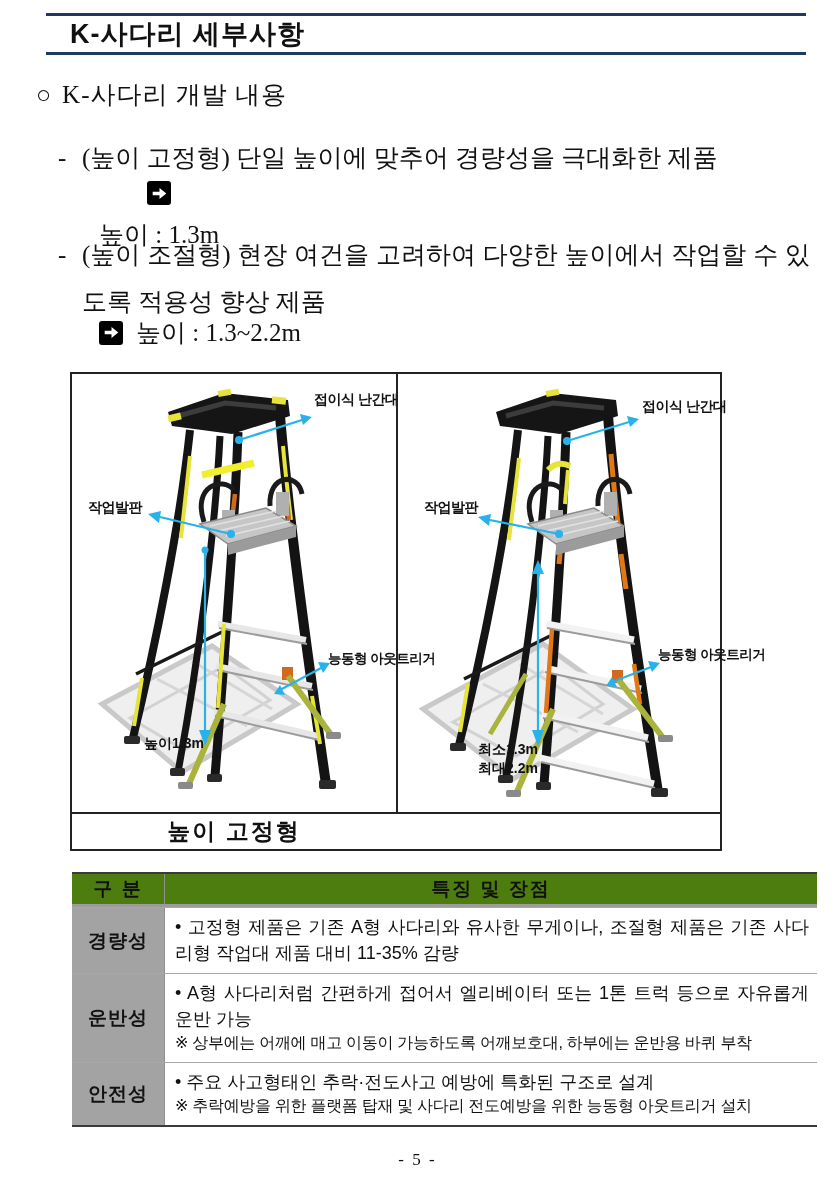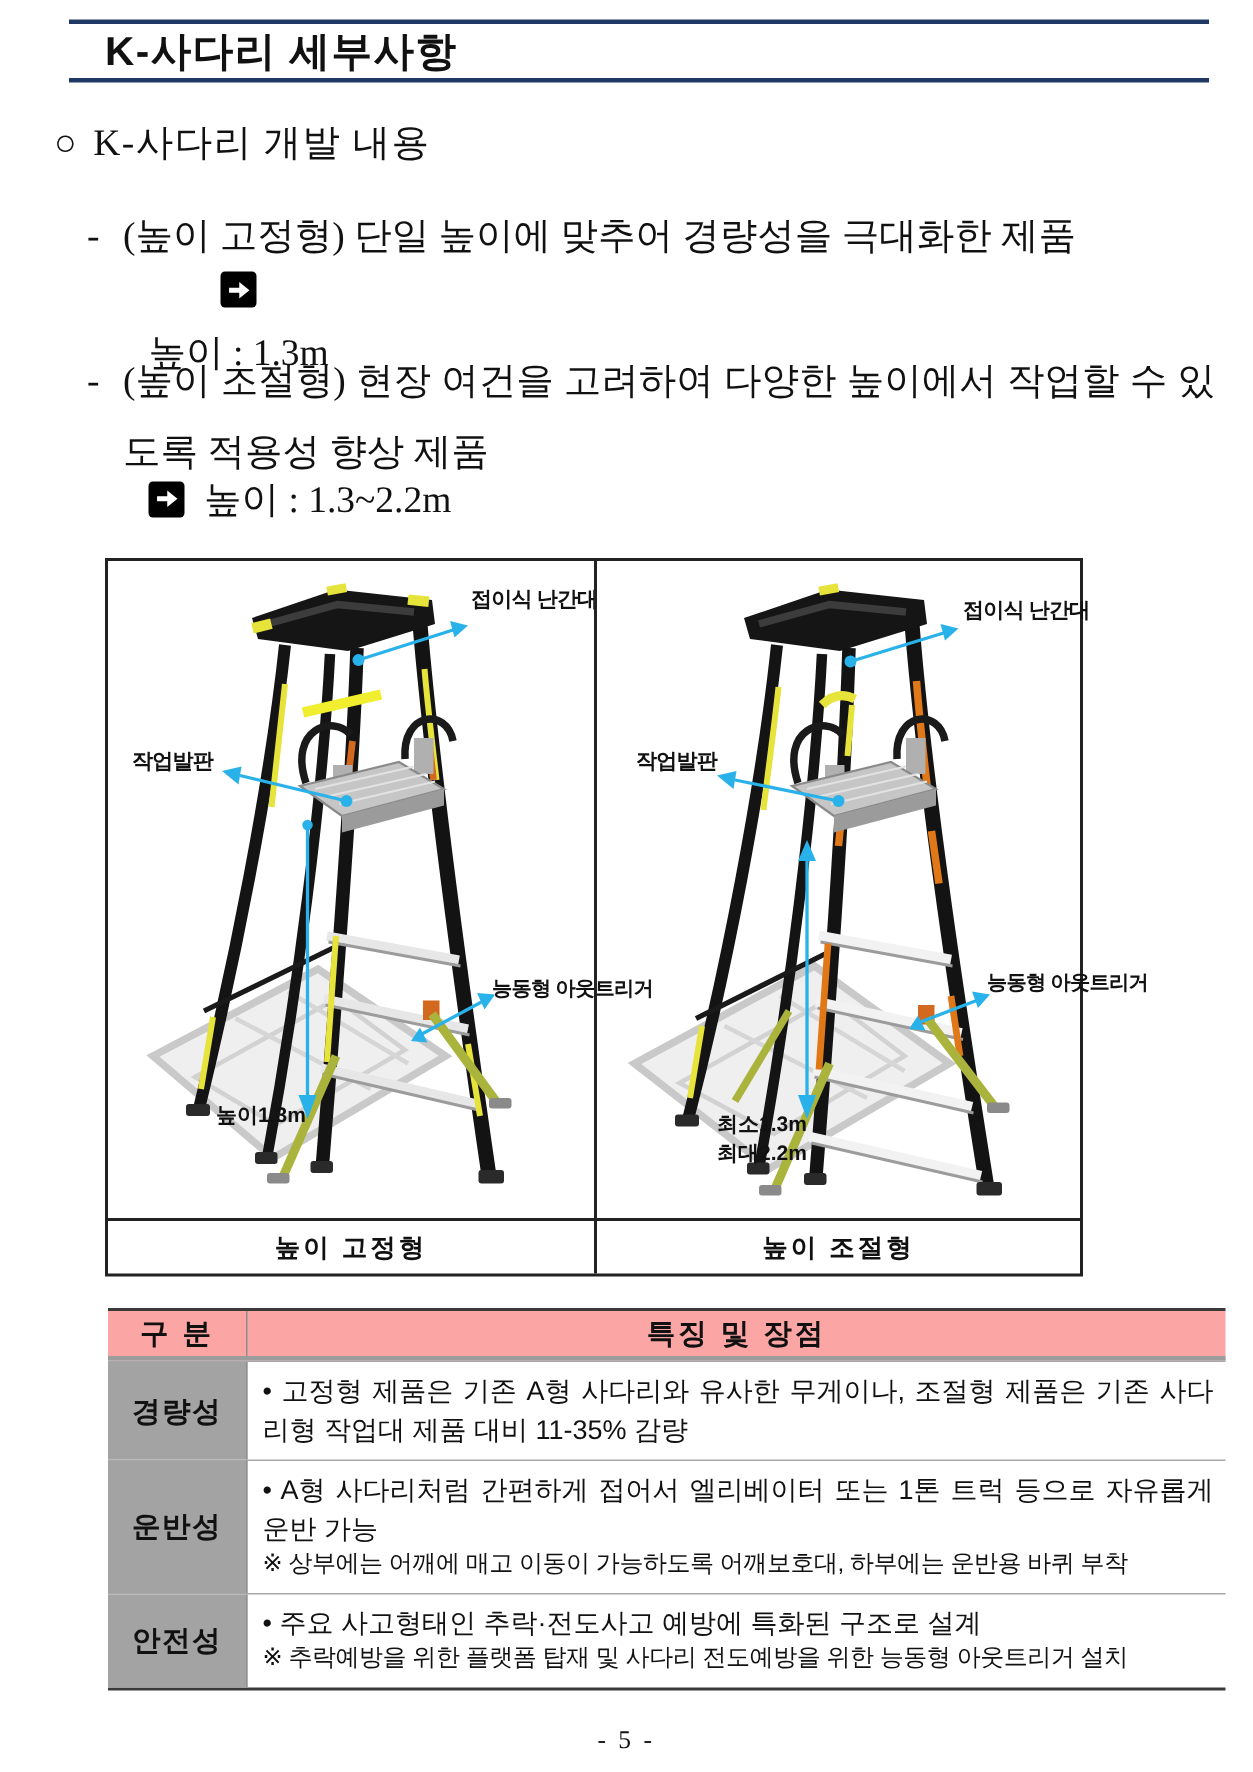--- a/index.html
+++ b/index.html
@@ -44,29 +44,29 @@
                 border:2px solid #222; display:flex; flex-direction:column; }
   .figure-panels { flex:1; display:flex; }
   .panel { position:relative; width:50%; height:438px; }
   .panel + .panel { border-left:2px solid #222; }
   .fig-label { position:absolute; font-weight:bold; font-size:14px; letter-spacing:-0.5px;
                white-space:nowrap; color:#111; }
   .fig-label.small { font-size:13.5px; }
   .height-label { position:absolute; font-weight:bold; font-size:14px; line-height:1.35; white-space:nowrap; }
   .caption-row { height:39px; border-top:2px solid #222; display:flex; }
   .caption-cell { width:50%; display:flex; align-items:center; justify-content:center;
-                  font-size:17px; font-weight:bold; letter-spacing:2px; }
+                  font-size:23px; font-weight:bold; letter-spacing:2px; }
   .caption-cell + .caption-cell { border-left:2px solid #222; }
   svg.ladder { position:absolute; left:0; top:0; }
 
   
   .spec-table { position:absolute; left:72px; top:872px; width:745px;
                 border-top:2.5px solid #3a3a3a; border-bottom:2.5px solid #3a3a3a; }
   .t-row { display:grid; grid-template-columns:93px 1fr; }
-  .t-head { background:#fca5a5; border-bottom:3px solid #9c9c9c; }
+  .t-head { background:#4d7c0f; border-bottom:3px solid #9c9c9c; }
   .t-head .cell { display:flex; align-items:center; justify-content:center;
                   font-weight:bold; font-size:19px; height:30px; letter-spacing:2px; }
   .t-body-row { border-top:1.5px solid #a8a8a8; }
   .t-body-row:first-of-type { border-top:none; }
   .cat-cell { background:#a3a3a3; display:flex; align-items:center; justify-content:center;
               font-weight:bold; font-size:19px; letter-spacing:1px; border-right:1.5px solid #909090; }
   .t-head .cell:first-child { border-right:1.5px solid #909090; }
   .content-cell { padding:7px 8px 7px 10px; font-size:18px; line-height:1.42; text-align:justify; }
   .content-cell .note { font-size:16px; letter-spacing:-0.3px; }
 
@@ -272,21 +272,20 @@
       <div class="fig-label small" style="left:260px; top:272px;">능동형 아웃트리거</div>
       <div class="height-label" style="left:80px; top:366px;">
         <div>최소1.3m</div>
         <div>최대2.2m</div>
       </div>
     </div>
   </div>
 
   <div class="caption-row">
     <div class="caption-cell">높이 고정형</div>
-    <div class="caption-cell">높이 조절형</div>
   </div>
 </div>
 
 <div class="spec-table">
   <div class="t-row t-head">
     <div class="cell">구 분</div>
     <div class="cell">특징 및 장점</div>
   </div>
 
   <div class="t-row t-body-row">

